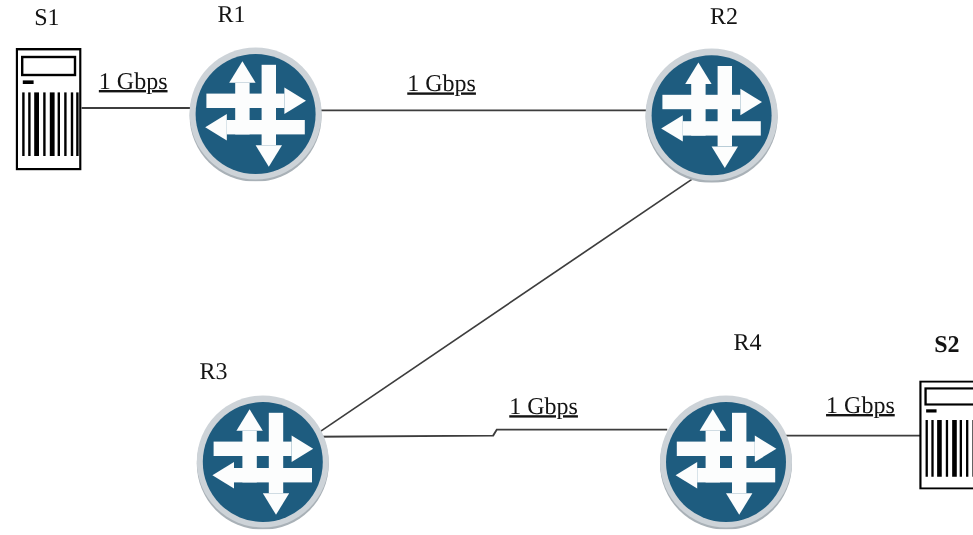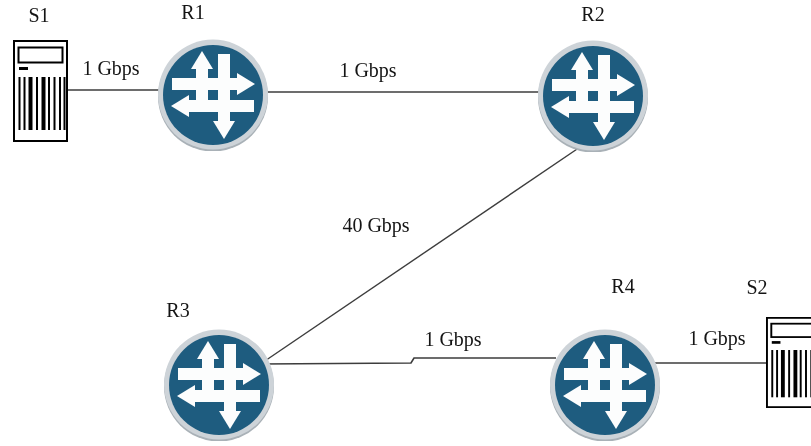--- a/index.html
+++ b/index.html
@@ -27,29 +27,29 @@
     position: absolute;
     z-index: 3;
     color: var(--label-text, #111);
     font-size: 20px;
     line-height: 22px;
     text-align: center;
     white-space: nowrap;
   }
 
   .node-label { width: 44px; }
-  .link-label { width: 90px; }
+  .link-label { width: 90px; text-decoration: underline; }
 
   
   #lbl-s1 { left: 6px;   top: 4px;  }
   #lbl-r1 { left: 160px; top: 1px;  }
-  #lbl-r2 { left: 560px; top: 3px;  }
+  #lbl-r2 { left: 560px; top: 3px; text-align: right;  }
   #lbl-r3 { left: 145px; top: 299px;}
   #lbl-r4 { left: 590px; top: 275px;}
-  #lbl-s2 { left: 724px; top: 276px;}
+  #lbl-s2 { left: 756px; top: 276px; font-weight: bold;}
 
   
   #lbl-link-s1-r1 { left: 55px;  top: 57px;  }
   #lbl-link-r1-r2 { left: 312px; top: 59px;  }
   #lbl-link-r2-r3 { left: 320px; top: 214px; }
   #lbl-link-r3-r4 { left: 397px; top: 328px; }
   #lbl-link-r4-s2 { left: 661px; top: 327px; }
 
   
   #icon-s1 { left: 2px;   top: 40px;  width: 55px;  height: 102px; }
@@ -142,17 +142,16 @@
 
   <div id="lbl-s1" class="node-label">S1</div>
   <div id="lbl-r1" class="node-label">R1</div>
   <div id="lbl-r2" class="node-label">R2</div>
   <div id="lbl-r3" class="node-label">R3</div>
   <div id="lbl-r4" class="node-label">R4</div>
   <div id="lbl-s2" class="node-label">S2</div>
 
   <div id="lbl-link-s1-r1" class="link-label">1 Gbps</div>
   <div id="lbl-link-r1-r2" class="link-label">1 Gbps</div>
-  <div id="lbl-link-r2-r3" class="link-label">40 Gbps</div>
   <div id="lbl-link-r3-r4" class="link-label">1 Gbps</div>
   <div id="lbl-link-r4-s2" class="link-label">1 Gbps</div>
 
 </div>
 
 </body></html>

